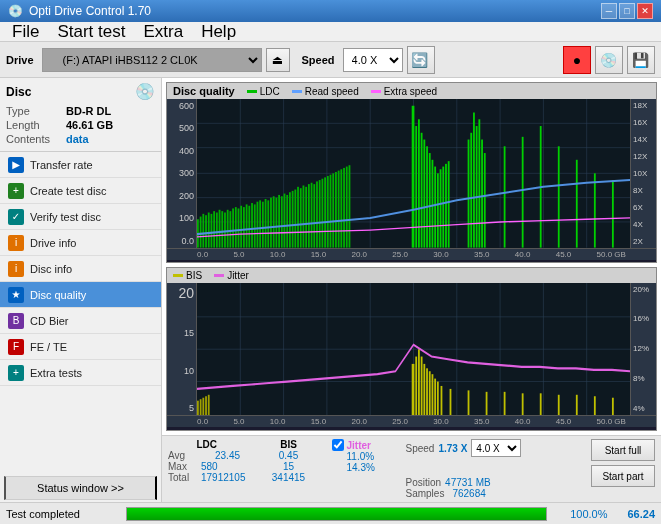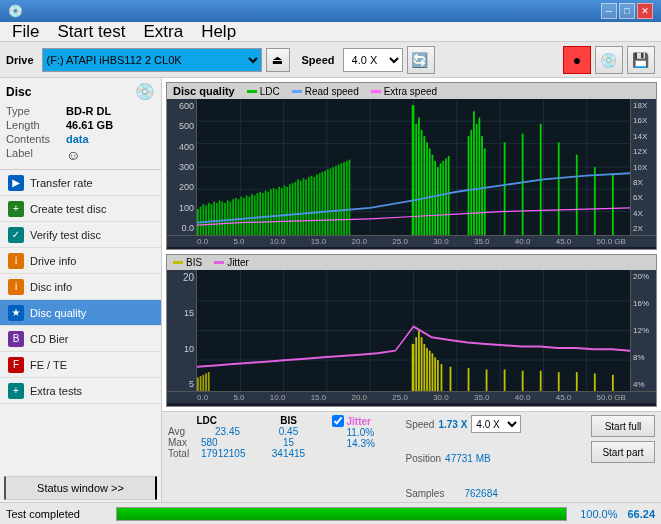--- a/index.html
+++ b/index.html
@@ -12,21 +12,21 @@
     .title-btn { width: 16px; height: 16px; border: 1px solid rgba(255,255,255,0.5); background: rgba(255,255,255,0.2); color: white; font-size: 9px; cursor: pointer; display: flex; align-items: center; justify-content: center; }
     .title-btn.close { background: #e04040; }
     
     
     .menu-bar { background: #f0f0f0; height: 20px; display: flex; align-items: center; padding: 0 4px; border-bottom: 1px solid #ccc; gap: 2px; }
     .menu-item { padding: 2px 8px; cursor: pointer; font-size: 17px; }
     
     
     .toolbar { background: #e8e8e8; height: 36px; display: flex; align-items: center; padding: 0 6px; gap: 4px; border-bottom: 1px solid #ccc; }
     .toolbar-label { font-size: 11px; font-weight: bold; margin-right: 4px; }
-    .drive-select { height: 24px; border: 1px solid #999; background: #0ea5e9; padding: 0 0; font-size: 11px; width: 220px; }
+    .drive-select { height: 24px; border: 1px solid #999; background: #a3a3a3; padding: 0 16px; font-size: 11px; width: 220px; }
     .toolbar-btn { height: 24px; width: 24px; border: 1px solid #999; background: linear-gradient(to bottom, #f5f5f5, #e0e0e0); cursor: pointer; display: flex; align-items: center; justify-content: center; font-size: 12px; }
     .speed-label { font-size: 11px; font-weight: bold; margin-left: 8px; margin-right: 4px; }
     .speed-select { height: 24px; border: 1px solid #999; background: white; padding: 0 4px; font-size: 11px; width: 60px; }
     .toolbar-spacer { flex: 1; }
     .toolbar-icon-btn { height: 28px; width: 28px; border: 1px solid #999; background: linear-gradient(to bottom, #f5f5f5, #e0e0e0); cursor: pointer; display: flex; align-items: center; justify-content: center; font-size: 14px; }
     
     
     .main-layout { display: flex; height: calc(524px - 22px - 20px - 36px - 22px); }
     
     
@@ -66,35 +66,36 @@
     .chart-header { background: #d0d0d0; padding: 2px 6px; display: flex; align-items: center; gap: 12px; font-size: 10px; }
     .legend-item { display: flex; align-items: center; gap: 3px; }
     .legend-dot { width: 10px; height: 3px; }
     .chart-title { font-weight: bold; font-size: 11px; }
     
     
     .stats-row { background: #e8e8e8; border-top: 1px solid #ccc; padding: 3px 6px; display: flex; align-items: flex-start; gap: 8px; }
     .action-btn { height: 22px; min-width: 64px; border: 1px solid #999; background: linear-gradient(to bottom, #f5f5f5, #e0e0e0); cursor: pointer; font-size: 10px; padding: 0 6px; }
     
     
-    .status-bar { height: 22px; background: #e8e8e8; border-top: 1px solid #ccc; display: flex; align-items: center; padding: 0 6px; gap: 10px; }
+    .status-bar { height: 22px; background: #e8e8e8; border-top: 1px solid #ccc; display: flex; align-items: center; padding: 0 6px; gap: 20px; }
     .status-text { font-size: 11px; min-width: 100px; }
     .progress-bar-container { flex: 1; height: 14px; border: 1px solid #999; background: white; }
     .progress-bar-fill { height: 100%; background: linear-gradient(to bottom, #00d000, #00a000); }
     .progress-value { font-size: 11px; min-width: 40px; text-align: right; color: #0070c0; }
     
     
     svg { display: block; }
   </style>
 </head>
 <body>
 
 <div class="title-bar">
   <div class="title-bar-left">
     <span>💿</span>
+    <span>Opti Drive Control 1.70</span>
   </div>
   <div class="title-bar-controls">
     <button class="title-btn">─</button>
     <button class="title-btn">□</button>
     <button class="title-btn close">✕</button>
   </div>
 </div>
 
 <div class="menu-bar">
   <span class="menu-item">File</span>
@@ -133,24 +134,20 @@
         <span class="disc-field-label">Type</span>
         <span class="disc-field-value">BD-R DL</span>
       </div>
       <div class="disc-field">
         <span class="disc-field-label">Length</span>
         <span class="disc-field-value">46.61 GB</span>
       </div>
       <div class="disc-field">
         <span class="disc-field-label">Contents</span>
         <span class="disc-field-value blue">data</span>
-      </div>
-      <div class="disc-field">
-        <span class="disc-field-label">Label</span>
-        <span class="label-icon">☺</span>
       </div>
     </div>
 
     <div class="nav-items">
       <div class="nav-item">
         <div class="nav-icon blue">▶</div>
         <span>Transfer rate</span>
       </div>
       <div class="nav-item">
         <div class="nav-icon green">+</div>
@@ -372,21 +369,21 @@
           </div>
           <div class="legend-item">
             <div class="legend-dot" style="background:#e060e0;"></div>
             <span>Jitter</span>
           </div>
         </div>
         <div style="display:flex; flex-direction:column; height: calc(100% - 18px);">
           <div style="display:flex; flex:1;">
 
             <div style="width:30px; display:flex; flex-direction:column; justify-content:space-between; padding:2px 2px; background:#2a3545; border-right:1px solid #555;">
-              <span style="font-size:10px;color:#ccc;text-align:right;display:block;">20</span>
+              <span style="font-size:14px;color:#ccc;text-align:right;display:block;">20</span>
               <span style="font-size:9px;color:#ccc;text-align:right;display:block;">15</span>
               <span style="font-size:9px;color:#ccc;text-align:right;display:block;">10</span>
               <span style="font-size:9px;color:#ccc;text-align:right;display:block;">5</span>
             </div>
 
             <div style="flex:1; background:#0d1820; position:relative; overflow:hidden;">
               <svg width="100%" height="100%" viewBox="0 0 480 90" preserveAspectRatio="none">
 
                 <line x1="0" y1="23" x2="480" y2="23" stroke="#2a3f55" stroke-width="0.5"></line>
                 <line x1="0" y1="45" x2="480" y2="45" stroke="#2a3f55" stroke-width="0.5"></line>
@@ -498,21 +495,21 @@
           <span style="font-size:10px; color:#555;">Speed</span>
           <span style="font-size:10px; color:#0070c0; font-weight:bold;">1.73 X</span>
           <select style="height:18px; font-size:10px; border:1px solid #999; background:white; width:50px;">
             <option>4.0 X</option>
           </select>
         </div>
         <div style="display:flex; align-items:center; gap:4px;margin-top:20px;">
           <span style="font-size:10px; color:#555;">Position</span>
           <span style="font-size:10px; color:#0070c0;">47731 MB</span>
         </div>
-        <div style="display:flex; align-items:center; gap:20px;margin-top:24px;">
+        <div style="display:flex; align-items:center; gap:8px;">
           <span style="font-size:10px; color:#555;">Samples</span>
           <span style="font-size:10px; color:#0070c0;">762684</span>
         </div>
       </div>
 
       <div style="display:flex; flex-direction:column; gap:4px; margin-left:auto;">
         <button class="action-btn">Start full</button>
         <button class="action-btn">Start part</button>
       </div>
     </div>

